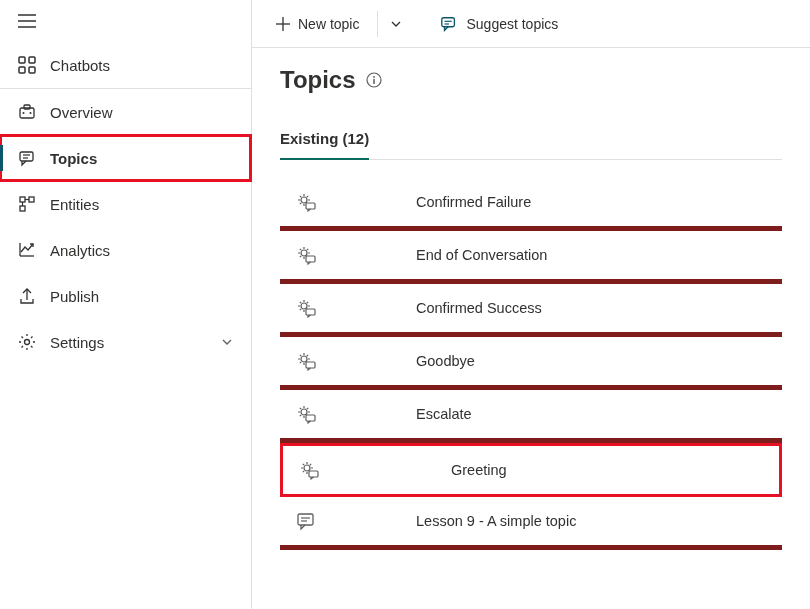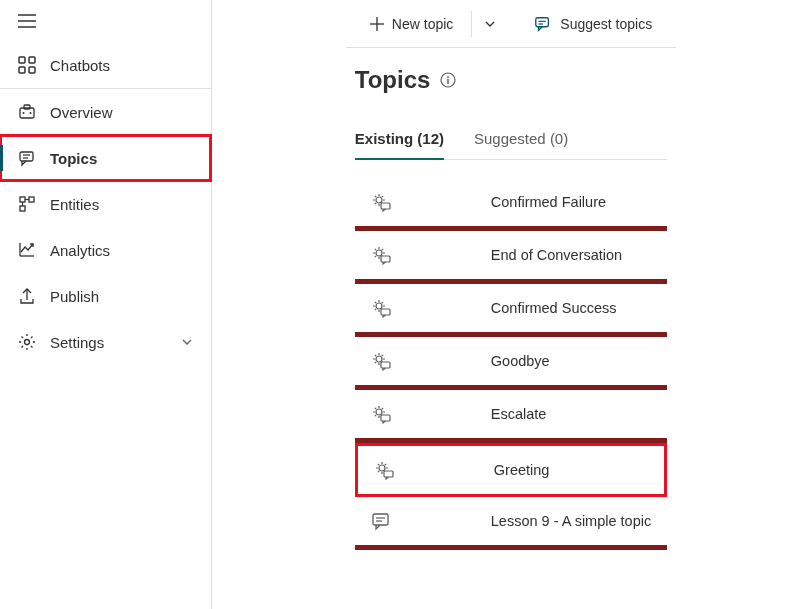--- a/index.html
+++ b/index.html
@@ -13,21 +13,21 @@
       overflow: hidden;
       display: flex;
       flex-direction: column;
     }
     .app-container {
       display: flex;
       height: 100%;
     }
     
     .sidebar {
-      width: 212px;
+      width: 252px;
       border-right: 1px solid #e1dfdd;
       display: flex;
       flex-direction: column;
       flex-shrink: 0;
     }
     .hamburger {
       padding: 14px 18px;
       display: flex;
       align-items: center;
       cursor: pointer;
@@ -59,28 +59,28 @@
       background: #0b556a;
     }
     .sidebar-item .icon { width: 18px; height: 18px; display:flex; align-items:center; justify-content:center; flex-shrink:0; }
     .sidebar-item .chev { margin-left: auto; }
     .highlight-red {
       outline: 3px solid #e81123;
       outline-offset: -2px;
     }
     .highlight-red-row {
       border: 3px solid #e81123 !important;
+      gap: 32px;
     }
     
     .main {
       flex: 1;
       display: flex;
       flex-direction: column;
       min-width: 0;
-      align-items: center;
     }
     .toolbar {
       display: flex;
       align-items: center;
       padding: 0 18px;
       height: 48px;
       border-bottom: 1px solid #e1dfdd;
       gap: 10px;
     }
     .toolbar-btn {
@@ -116,21 +116,20 @@
       margin-bottom: 26px;
     }
     .page-title {
       font-size: 24px;
       font-weight: 600;
     }
     .info-icon { width:16px; height:16px; color:#605e5c; }
     
     .tabs {
       display: flex;
-      gap: 30px;
       border-bottom: 1px solid #e1dfdd;
       margin-bottom: 18px;
     }
     .tab {
       padding: 10px 0 12px 0;
       cursor: pointer;
       font-size: 15px;
       color: #605e5c;
       position: relative;
     }
@@ -300,21 +299,20 @@
         <span class="page-title">Topics</span>
         <svg class="info-icon" viewBox="0 0 16 16">
             <circle cx="8" cy="8" r="7" fill="none" stroke="#605e5c" stroke-width="1.2"></circle>
             <circle cx="8" cy="5" r="0.9" fill="#605e5c"></circle>
             <line x1="8" y1="7" x2="8" y2="12" stroke="#605e5c" stroke-width="1.5"></line>
           </svg>
       </div>
 
       <div class="tabs" id="tabs">
           <div class="tab active">Existing (12)</div>
-          <div class="tab">Suggested (0)</div>
         </div>
 
       <div class="table">
         <div id="table-body">
             <div class="table-row">
               <div class="row-icon">
                 <svg viewBox="0 0 20 20">
                   <circle cx="8" cy="8" r="3" fill="none" stroke="#605e5c" stroke-width="1.2"></circle>
                   <path d="M8 2 L8 4 M8 12 L8 14 M2 8 L4 8 M12 8 L14 8 M3.8 3.8 L5.2 5.2 M10.8 10.8 L12.2 12.2 M3.8 12.2 L5.2 10.8 M10.8 5.2 L12.2 3.8" stroke="#605e5c" stroke-width="1.2"></path>
                   <rect x="10" y="11" width="9" height="6" rx="1" fill="#fff" stroke="#605e5c" stroke-width="1.2"></rect>

